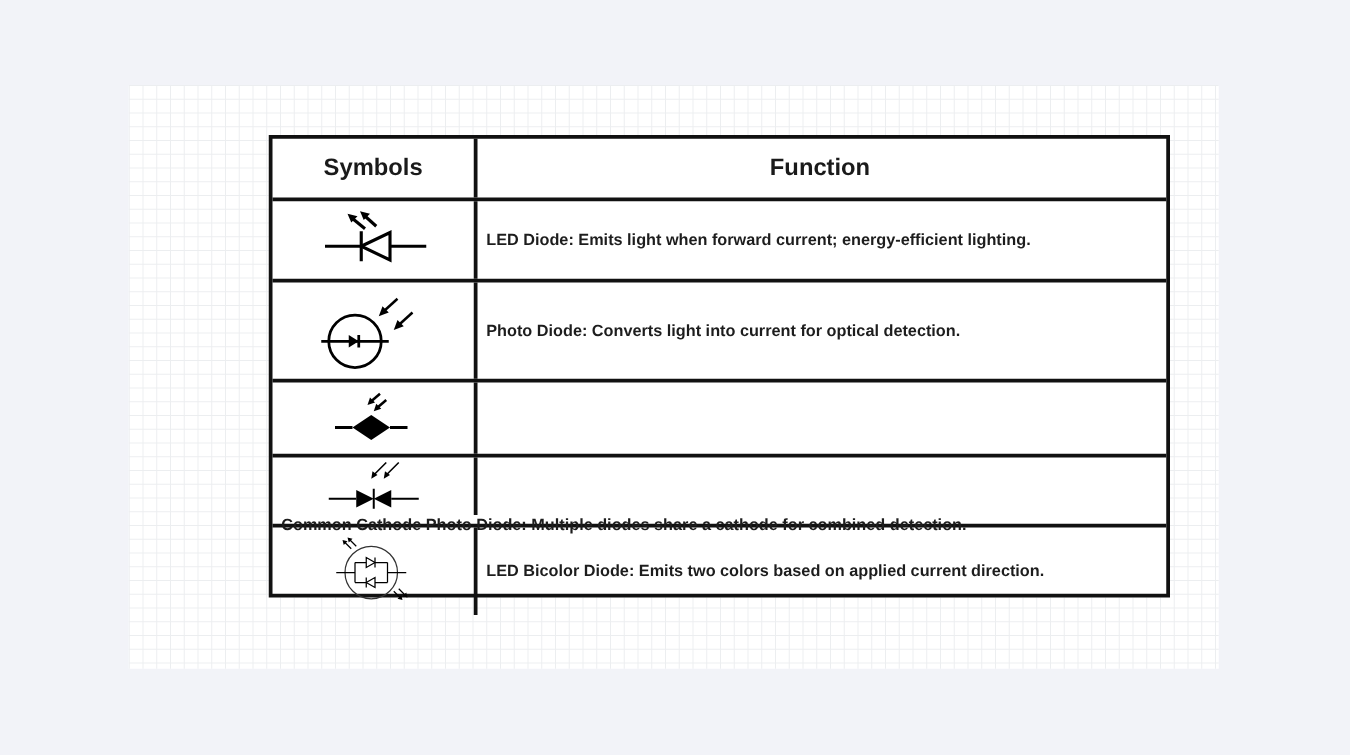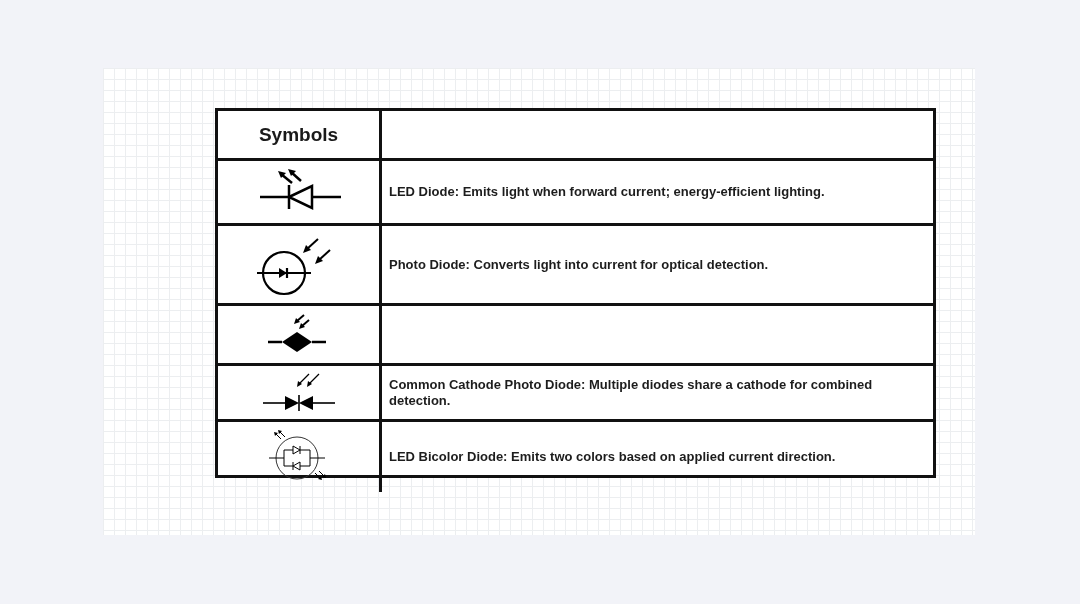--- a/index.html
+++ b/index.html
@@ -59,20 +59,21 @@
   </style>
 </head>
 <body>
 
 <div class="canvas"></div>
 
 <div class="table">
 
   <div class="row hdr" style="top:0; height:50px;">
     <div class="cell-sym">Symbols</div>
+    <div class="cell-fn">Function</div>
   </div>
 
   <div class="row" style="top:50px; height:65px;">
     <div class="cell-sym">
       <svg width="90" height="50" viewBox="0 0 90 50">
         <line x1="6" y1="30" x2="35" y2="30" stroke="#000" stroke-width="2.5"></line>
         <line x1="35" y1="18" x2="35" y2="42" stroke="#000" stroke-width="2.5"></line>
         <polygon points="35,30 58,19 58,41" fill="#fff" stroke="#000" stroke-width="2.5" stroke-linejoin="miter"></polygon>
         <line x1="58" y1="30" x2="87" y2="30" stroke="#000" stroke-width="2.5"></line>
         <line x1="38" y1="16" x2="27" y2="7" stroke="#000" stroke-width="2.5"></line>
@@ -107,21 +108,21 @@
         <polygon points="18,30 33,20 48,30 33,40" fill="#000"></polygon>
         <line x1="48" y1="30" x2="62" y2="30" stroke="#000" stroke-width="2.5"></line>
         <line x1="40" y1="3" x2="33" y2="9" stroke="#000" stroke-width="2"></line>
         <polygon points="30,12 32,6 36,10" fill="#000"></polygon>
         <line x1="45" y1="8" x2="38" y2="14" stroke="#000" stroke-width="2"></line>
         <polygon points="35,17 37,11 41,15" fill="#000"></polygon>
       </svg>
     </div>
   </div>
 
-  <div class="row" style="top:255px; height:56px;">
+  <div class="row" style="top:255px; height:56px;flex-direction:column;">
     <div class="cell-sym">
       <svg width="76" height="46" viewBox="0 0 76 46">
         <line x1="2" y1="33" x2="24" y2="33" stroke="#000" stroke-width="1.6"></line>
         <polygon points="24,26 24,40 38,33" fill="#000"></polygon>
         <line x1="38" y1="25" x2="38" y2="41" stroke="#000" stroke-width="1.6"></line>
         <polygon points="52,26 52,40 38,33" fill="#000"></polygon>
         <line x1="52" y1="33" x2="74" y2="33" stroke="#000" stroke-width="1.6"></line>
         <line x1="48" y1="4" x2="38" y2="14" stroke="#000" stroke-width="1.3"></line>
         <polygon points="36,17 37,11 41,14" fill="#000"></polygon>
         <line x1="58" y1="4" x2="48" y2="14" stroke="#000" stroke-width="1.3"></line>

